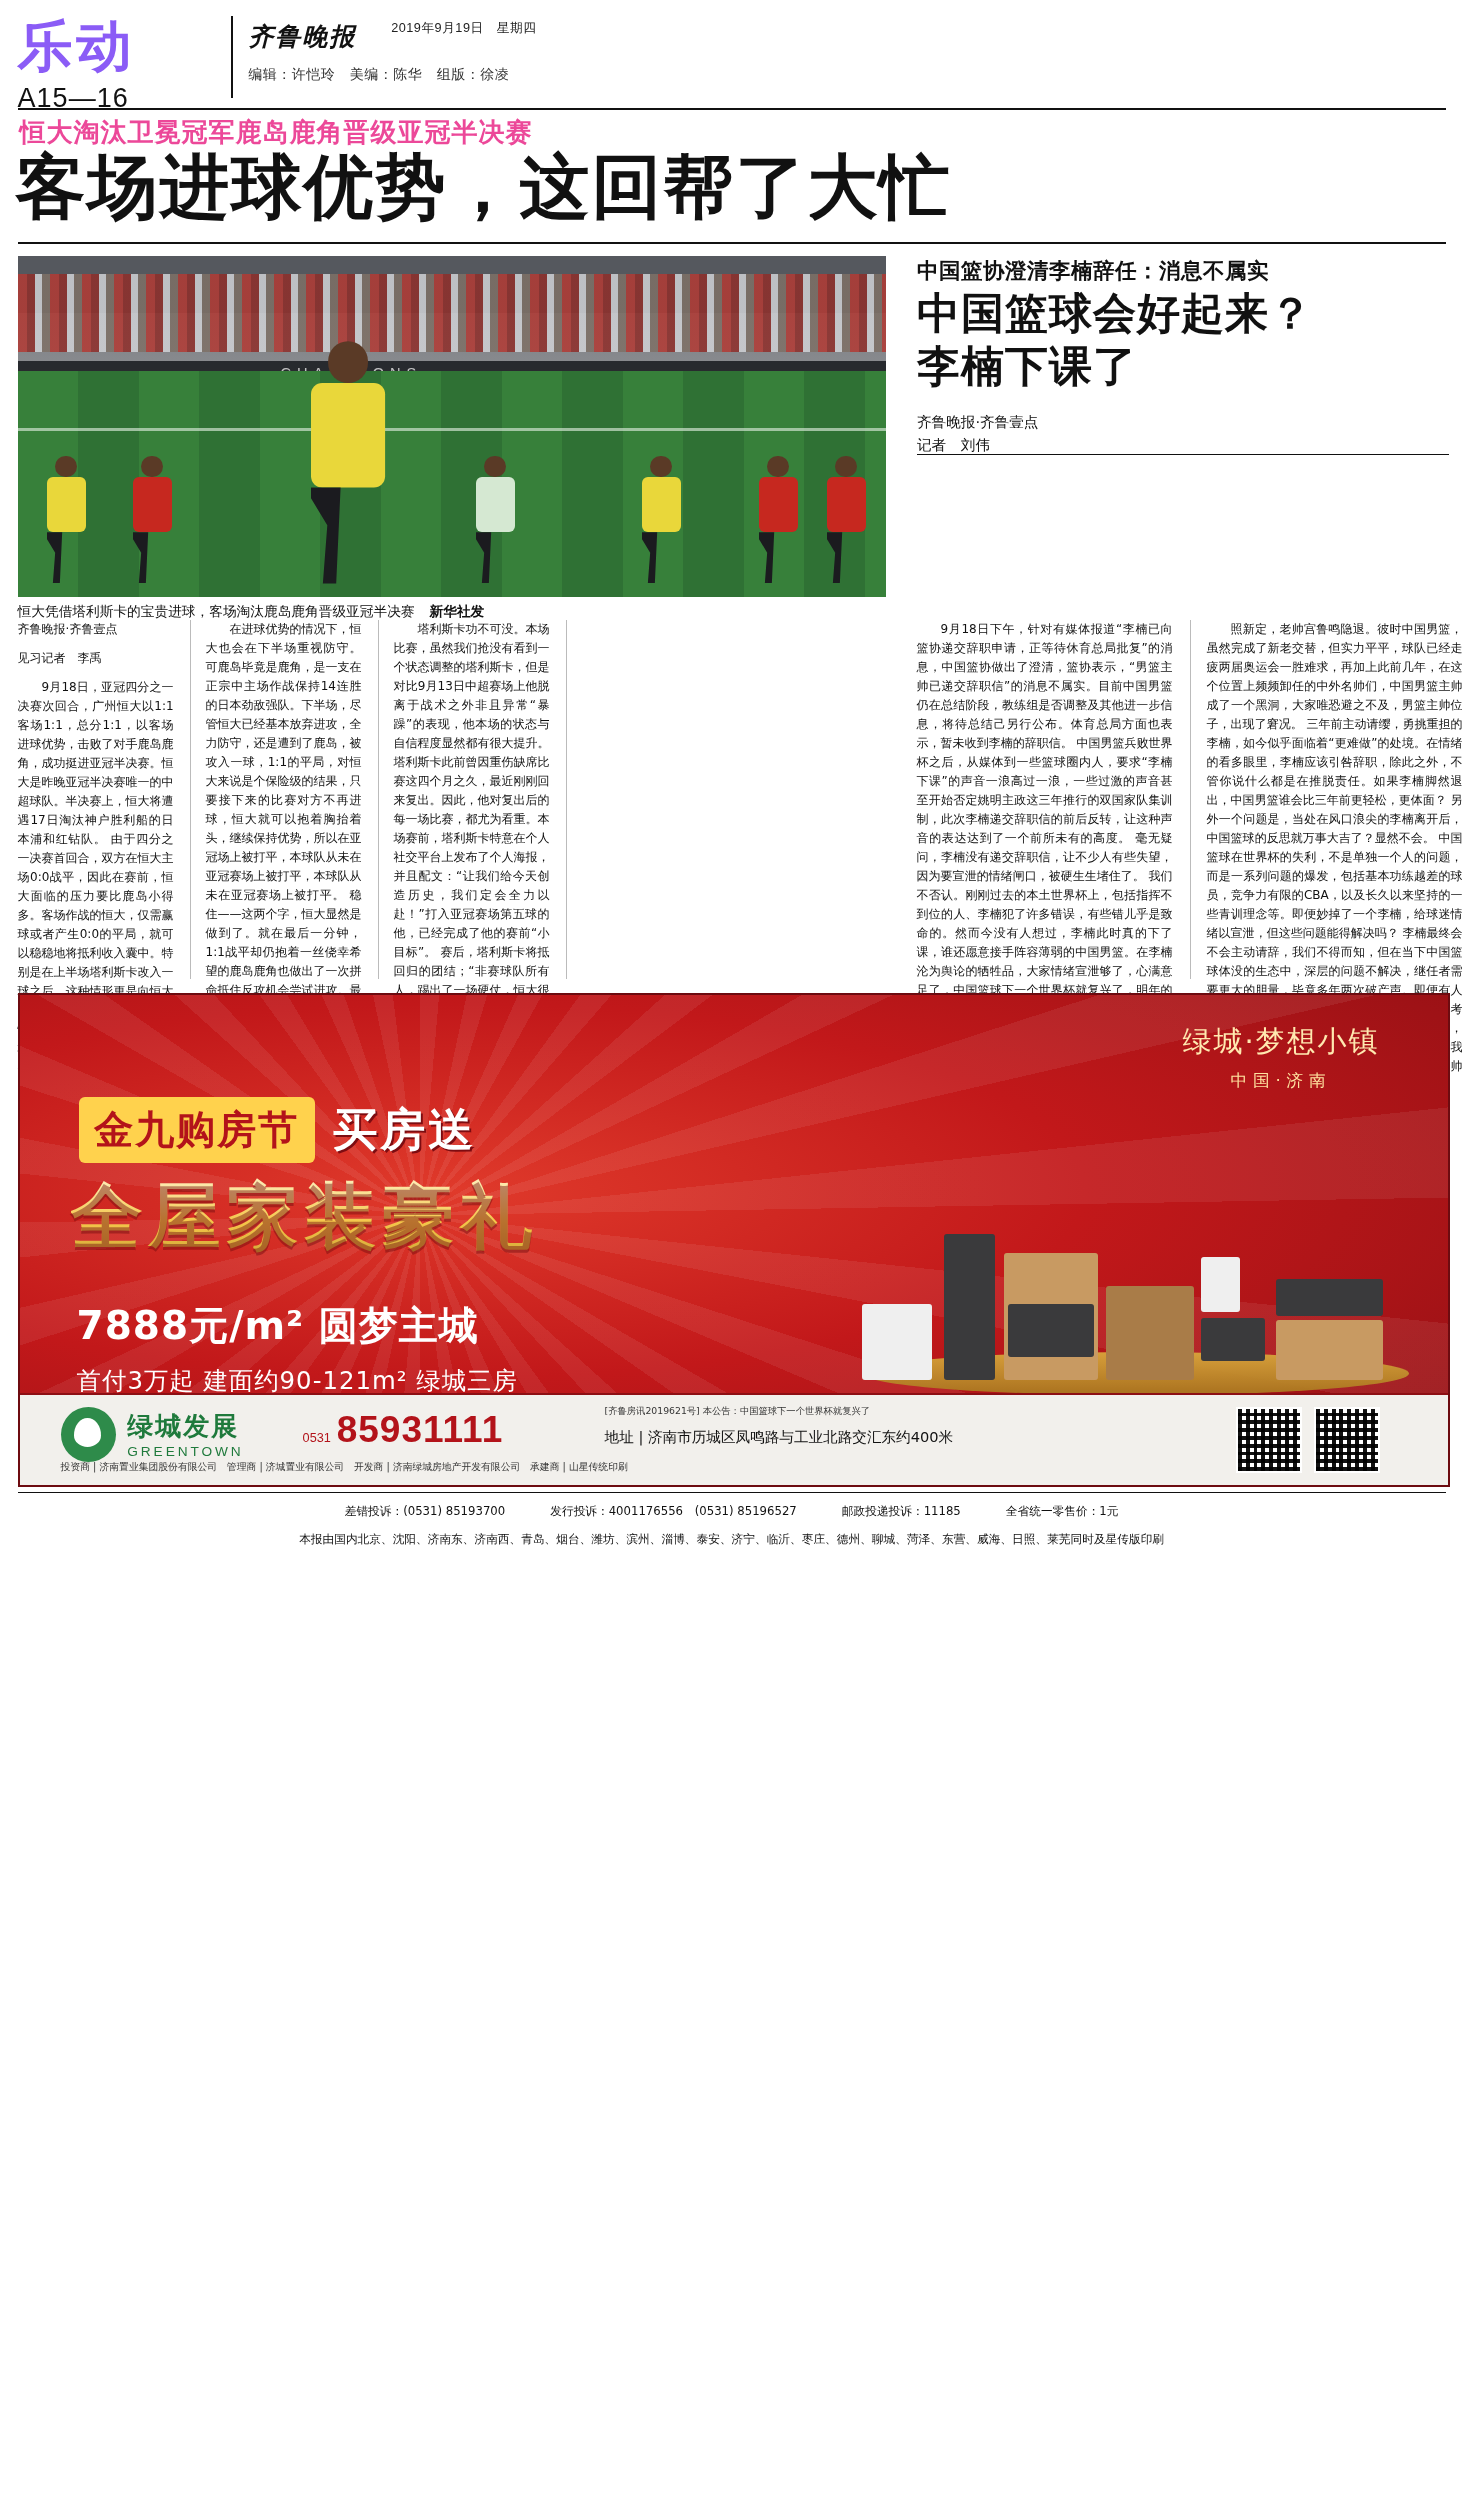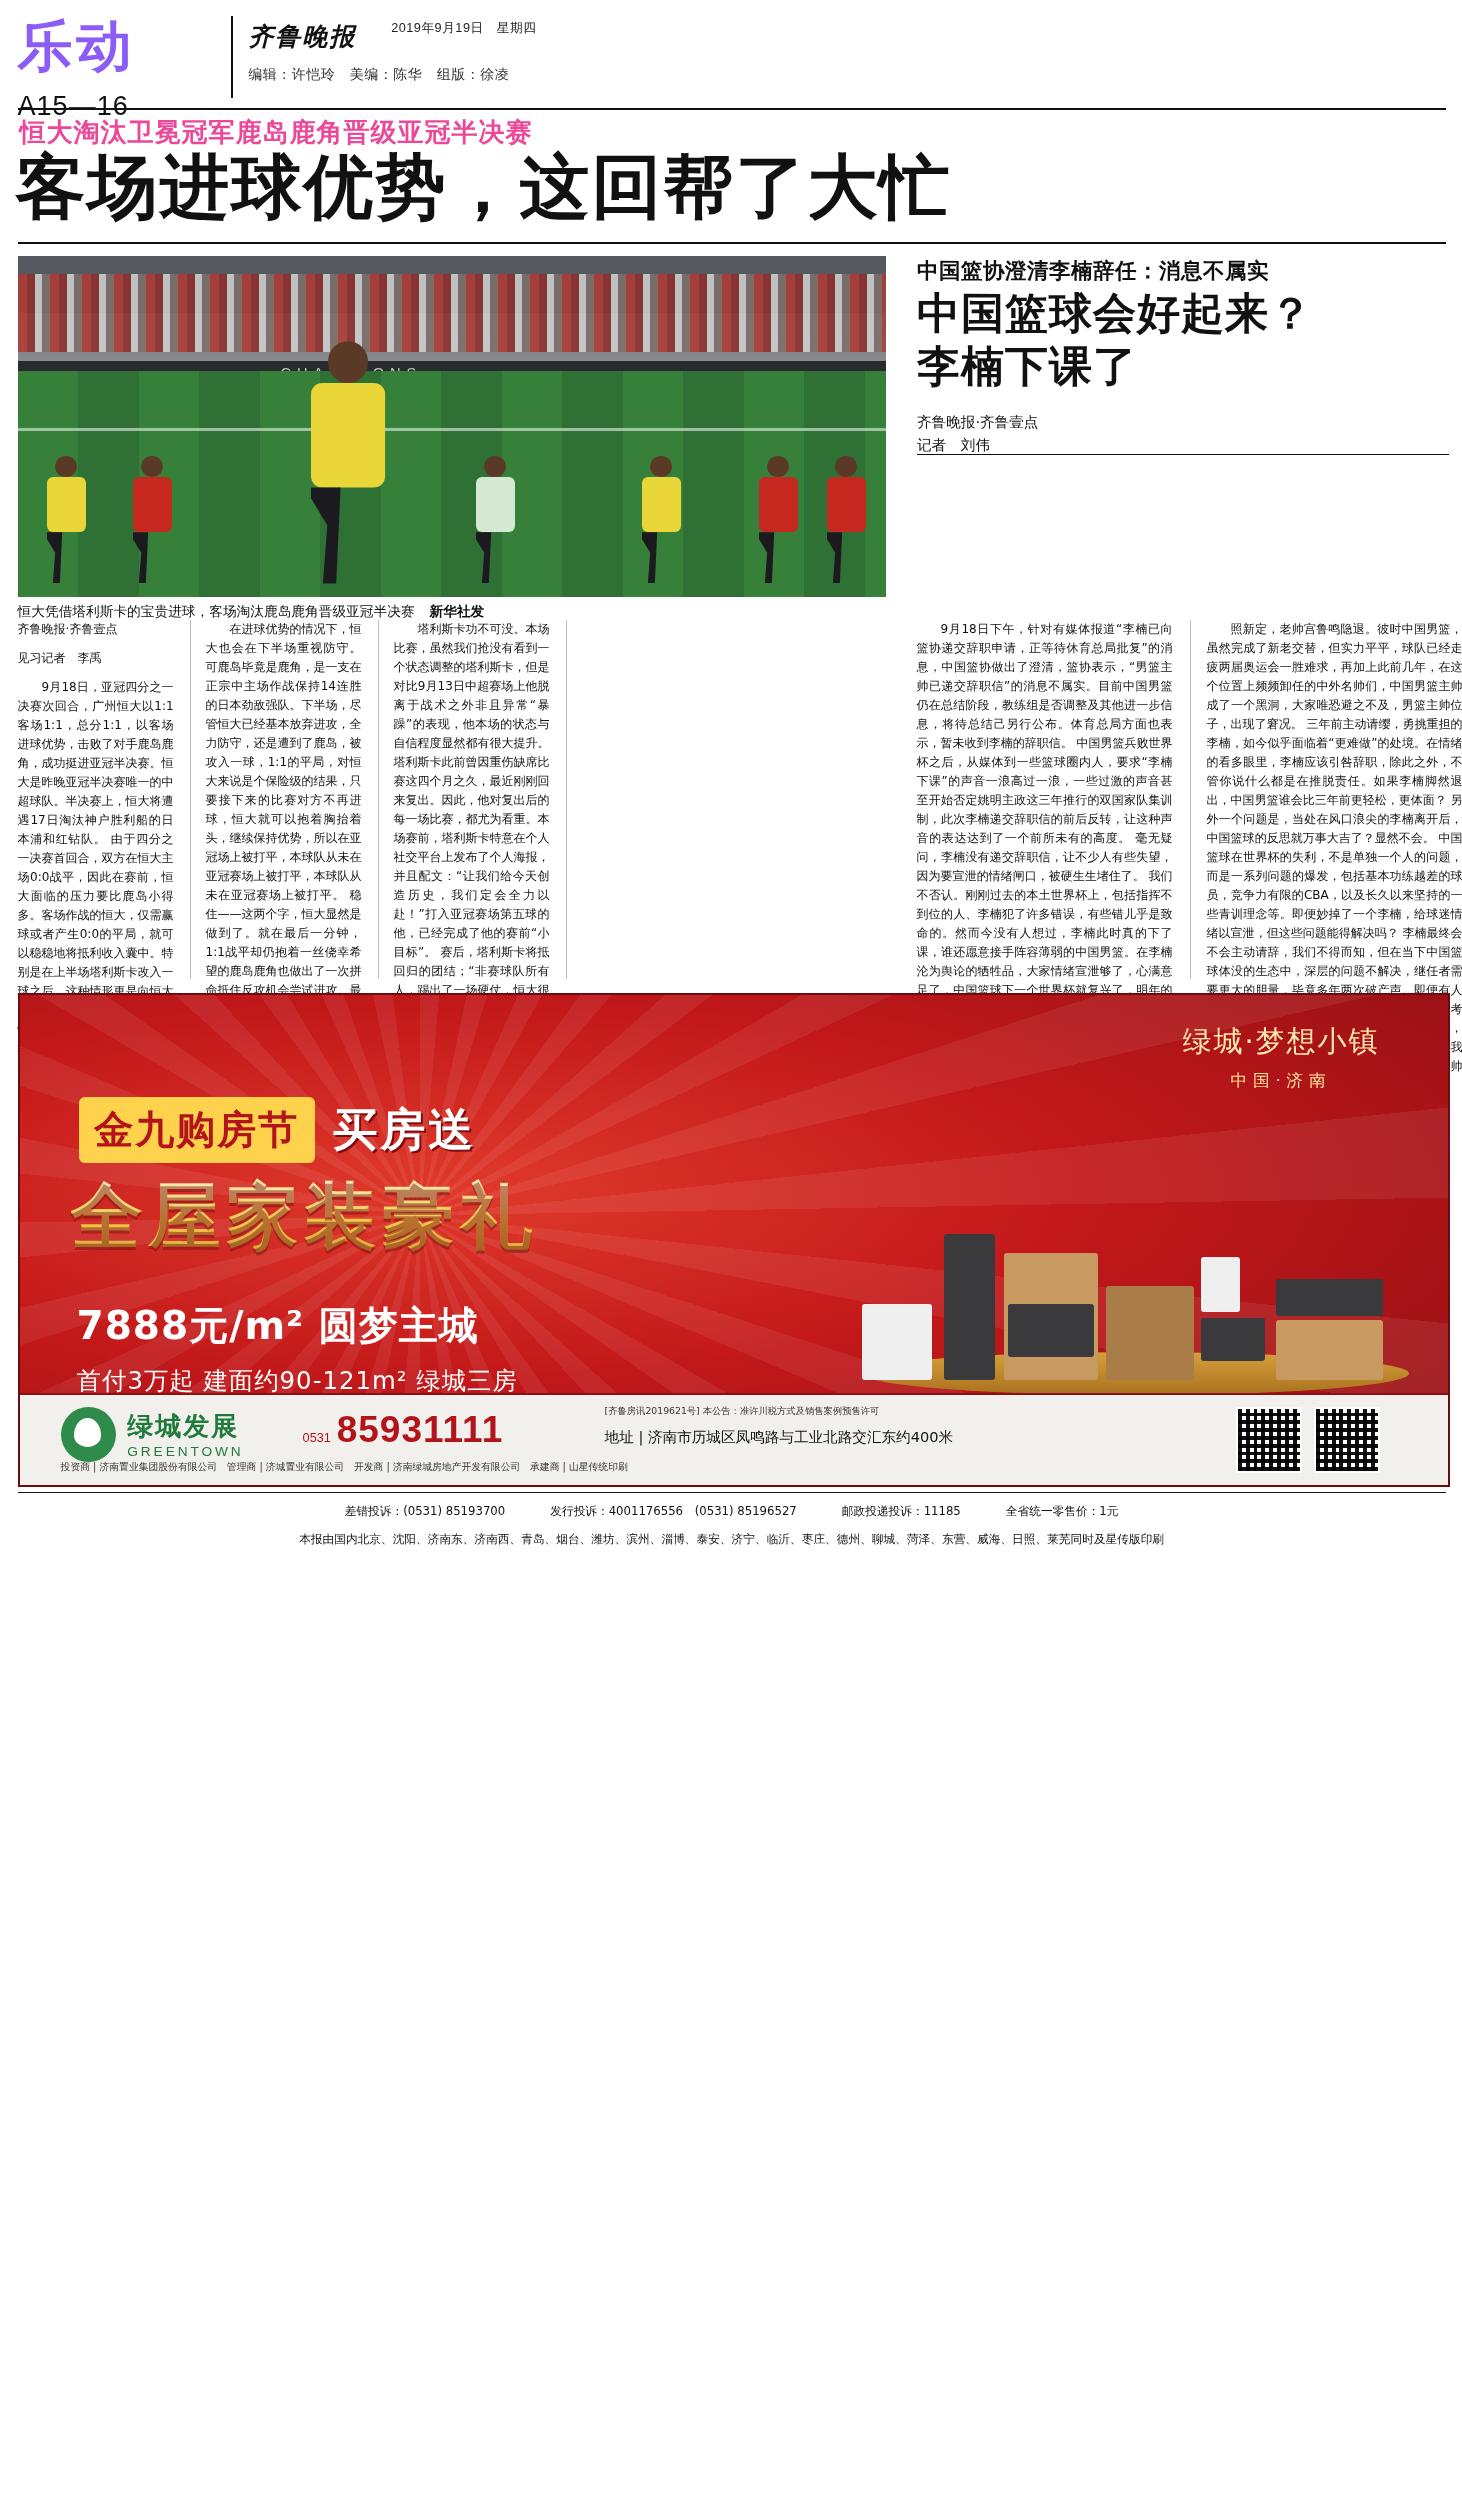--- a/index.html
+++ b/index.html
@@ -31,21 +31,21 @@
     color:#8b5cf6;
     letter-spacing:3.9px;
     line-height:60px;
     margin-top:2px;
   }
   .logo-pages{
     font-family:"Liberation Sans", sans-serif;
     font-size:27px;
     letter-spacing:1px;
     color:#111;
-    margin-top:15px;
+    margin-top:7px;
   }
   .mast-divider{
     width:2px;background:#111;height:82px;margin:2px 15.6px 0 0;
   }
   .mast-right{flex:1;padding-top:5.9px;}
   .mast-top{
     display:flex;align-items:flex-start;gap:35px;
   }
   .paper-name{
     font-family:"DejaVu Serif", serif;
@@ -379,21 +379,21 @@
         <div class="gt-mark"></div>
         <div class="gt-txt">
           <div class="t1">绿城发展</div>
           <div class="t2">GREENTOWN</div>
         </div>
       </div>
       <div class="ad-phone">
         <div class="pre">0531</div>
         <div class="num">85931111</div>
       </div>
-      <div class="ad-disc">[齐鲁房讯2019621号] 本公告：准许川税方式及销售案例预售许可</div>
+      <div class="ad-disc">[齐鲁房讯2019621号] 本公告：中国篮球下一个世界杯就复兴了</div>
       <div class="ad-addr">地址 | 济南市历城区凤鸣路与工业北路交汇东约400米</div>
       <div class="ad-small">投资商 | 济南置业集团股份有限公司　管理商 | 济城置业有限公司　开发商 | 济南绿城房地产开发有限公司　承建商 | 山星传统印刷</div>
       <div class="qr"></div>
       <div class="qr qr2"></div>
     </div>
   </div>
 
   <div class="foot-rule"></div>
   <div class="foot">
     <div class="l1">

